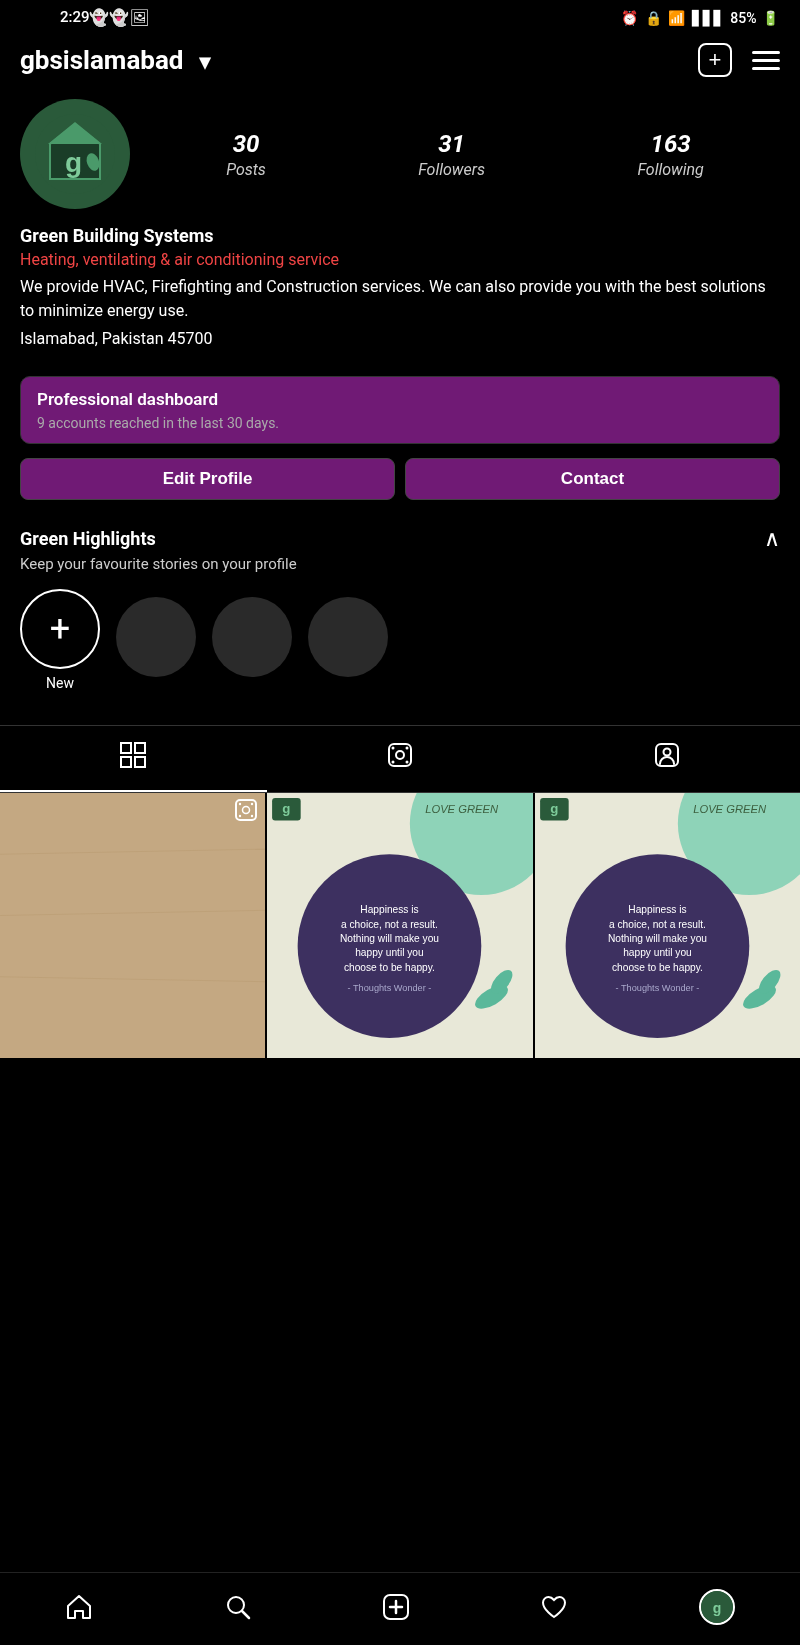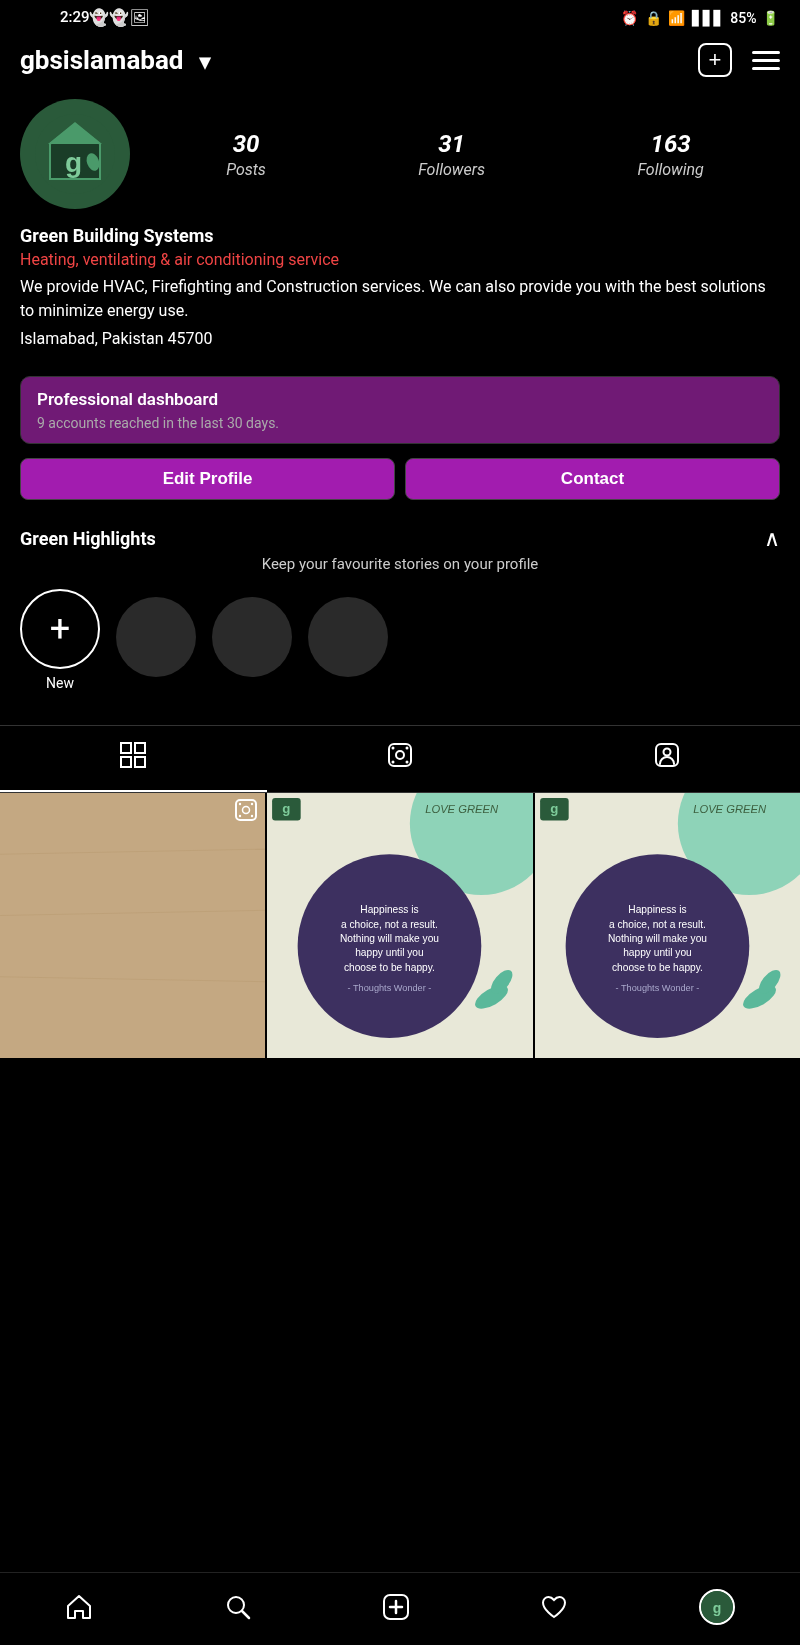--- a/index.html
+++ b/index.html
@@ -113,21 +113,21 @@
     .pro-dashboard-sub { font-size: 14px; color: #aaa; margin-top: 6px; }
 
     
     .action-buttons {
       display: flex;
       gap: 10px;
       margin: 10px 20px;
     }
     .action-btn {
       flex: 1;
-      background: #a21caf;
+      background: #701a75;
       border: 1px solid #444;
       border-radius: 8px;
       color: #fff;
       font-size: 17px;
       font-weight: 600;
       padding: 10px;
       cursor: pointer;
       text-align: center;
     }
 
@@ -135,21 +135,21 @@
     .highlights-section {
       padding: 16px 20px 10px;
     }
     .highlights-header {
       display: flex;
       justify-content: space-between;
       align-items: center;
       margin-bottom: 4px;
     }
     .highlights-title { font-size: 18px; font-weight: 700; }
-    .highlights-sub { font-size: 15px; color: #ccc; margin-bottom: 16px; text-align: center; }
+    .highlights-sub { font-size: 15px; color: #ccc; margin-bottom: 16px; }
     .highlights-row {
       display: flex;
       gap: 16px;
       align-items: center;
       overflow-x: auto;
       padding-bottom: 8px;
     }
     .highlight-item {
       display: flex;
       flex-direction: column;

